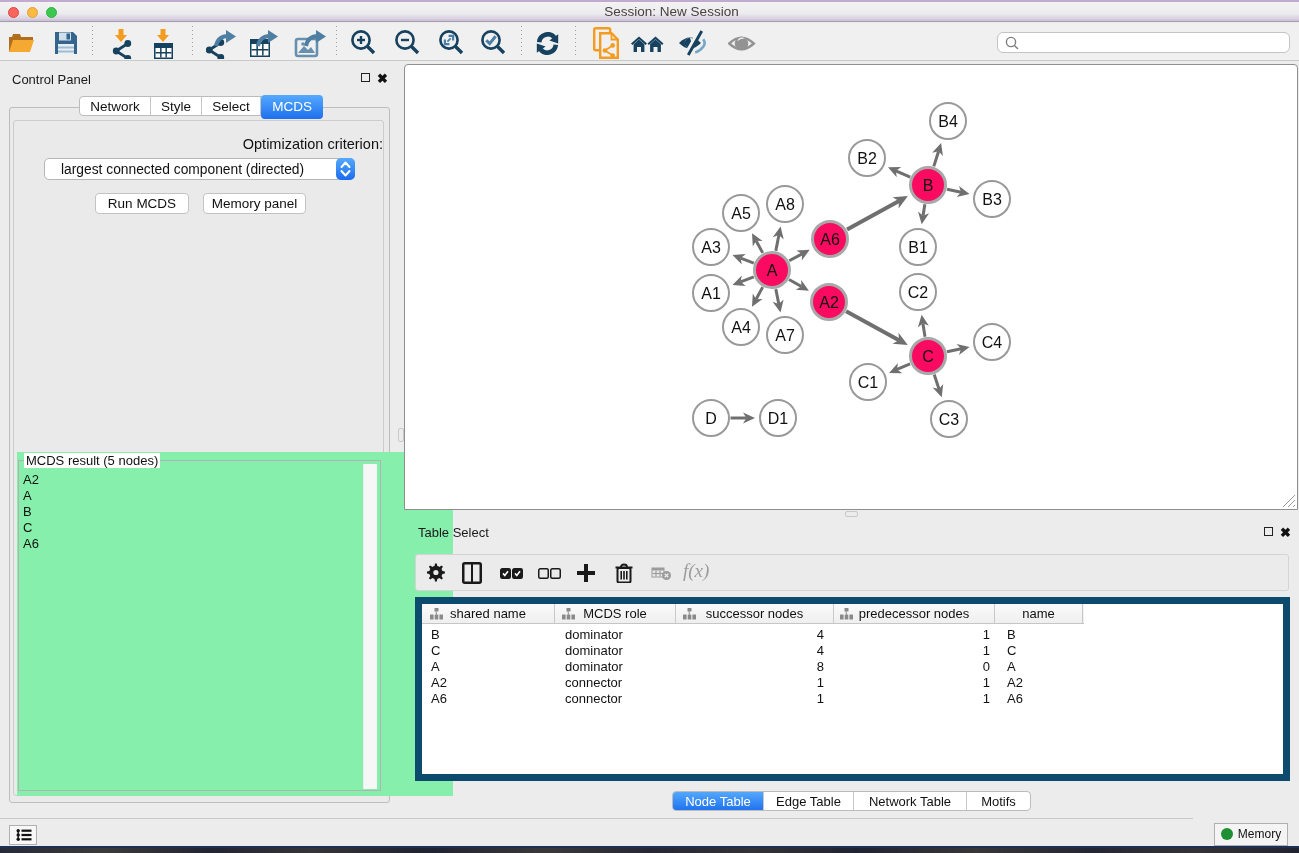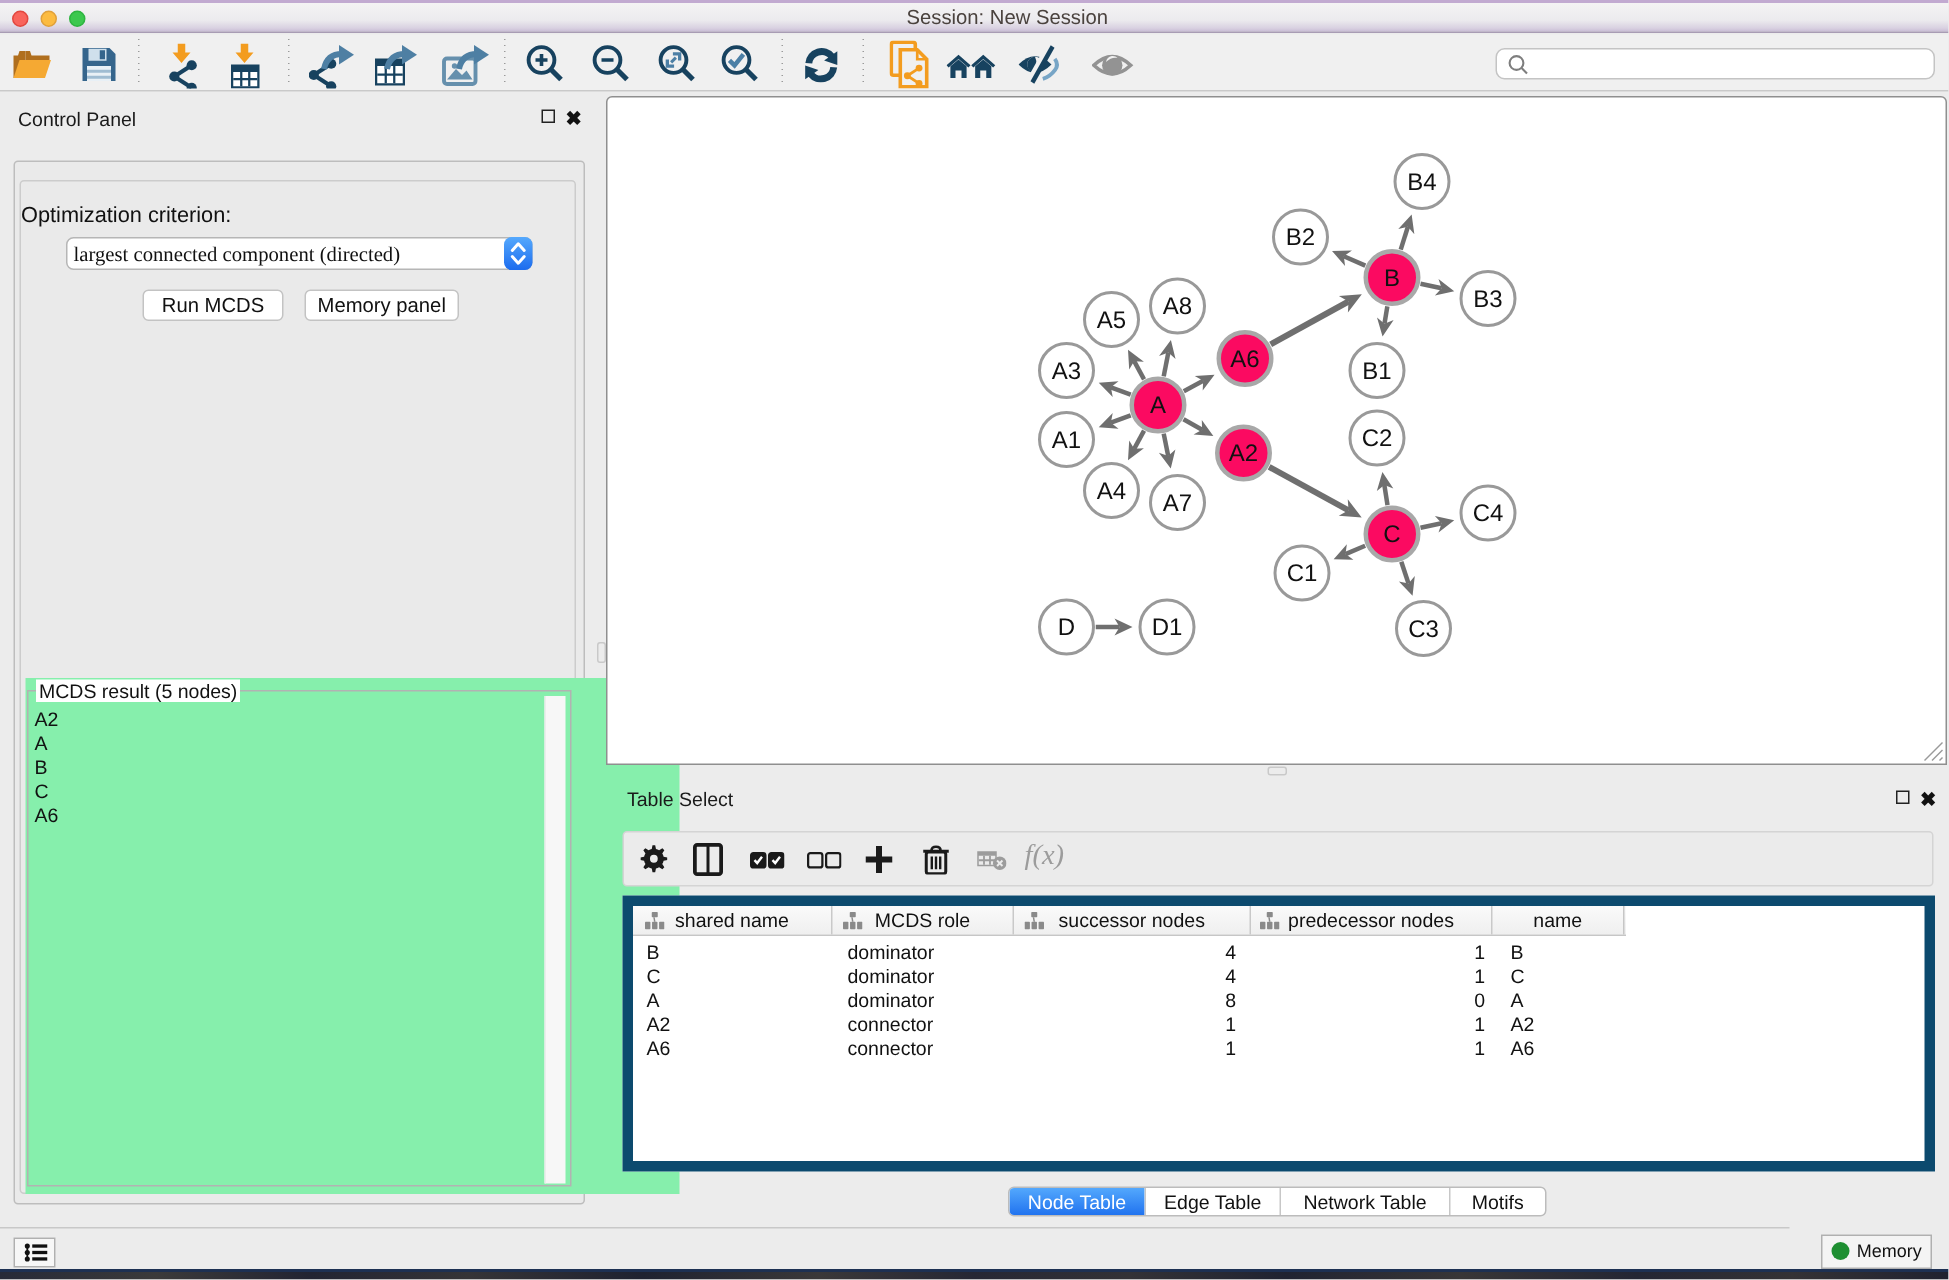--- a/index.html
+++ b/index.html
@@ -25,24 +25,24 @@
 .xicon { position:absolute; font-size:13px; font-weight:bold; color:#111; line-height:10px; }
 #cptabs { position:absolute; left:79px; top:35px; width:243px; height:20px; display:flex;
   background:#fff; border:1px solid #bcbcbc; border-radius:4px; font-size:13.5px; }
 #cptabs div { border-right:1px solid #c7c7c7; text-align:center; line-height:19px; color:#111; }
 #cptabs div:last-child { border-right:none; border-radius:4px; margin:-2px -2px -2px 0; height:24px; line-height:23px;
   background:linear-gradient(#55aafd,#1e70ee); color:#fff; width:63px !important; }
 #cpbox { position:absolute; left:9px; top:46px; width:381px; height:696px;
   border:1px solid #bdbdbd; border-radius:3px; background:#eaeaea; }
 #cpinner { position:absolute; left:4px; top:13px; width:371px; height:676px;
   border:1px solid #cccccc; border-radius:3px; }
-#optlabel { position:absolute; left:0; top:15px; width:100%; text-align:left; font-size:14.5px; color:#111; }
+#optlabel { position:absolute; left:0; top:15px; width:100%; text-align:right; font-size:14.5px; color:#111; }
 #combo { position:absolute; left:30px; top:37px; width:311px; height:22px; background:#fff;
   border:1px solid #b6b6b6; border-radius:5px; font-size:13.8px; color:#111; line-height:21px; }
-#combo span { padding-left:4px;font-family:Liberation Serif, serif; }
+#combo span { padding-left:16px; }
 #combostep { position:absolute; right:-1px; top:-1px; width:19px; height:22px; border-radius:5px;
   background:linear-gradient(#55a9fd,#1c6cee); }
 .btn { position:absolute; height:21px; background:#fff; border:1px solid #c3c3c3; border-radius:4px;
   font-size:13.5px; color:#111; text-align:center; line-height:19px; }
 #mcdsbox { position:absolute; left:3px; top:331px; width:436px; height:344px; background:#86efac; }
 #mcdsfs { position:absolute; left:1px; top:8px; width:363px; height:331px; border:1px solid #b2b2b2; }
 #mcdslegend { position:absolute; left:5px; top:-8px; background:#fff; font-size:13px; color:#111; padding:0 2px; }
 #mcdslist { position:absolute; left:4px; top:11px; font-size:13px; color:#111; line-height:16px; }
 #mcdstrack { position:absolute; right:3px; top:3px; width:14px; height:325px; background:#f7f7f7;
   border-left:1px solid #ececec; }
@@ -210,20 +210,26 @@
         <line x1="10.4" y1="10.4" x2="14" y2="14" stroke="#7e7e7e" stroke-width="1.4"></line>
       </svg>
     </div>
 </div>
 
 <div class="abs" id="cpanel">
   <div class="panelhead" style="position:absolute;left:12px;top:11px;">Control Panel</div>
   <div class="sqicon" style="left:361px;top:12px;"></div>
   <div class="xicon" style="left:377px;top:13px;">✖</div>
   <div id="cpbox"></div>
+  <div id="cptabs">
+    <div style="width:72px;">Network</div>
+    <div style="width:52px;">Style</div>
+    <div style="width:60px;">Select</div>
+    <div style="width:59px;">MCDS</div>
+  </div>
   <div id="cpinner" style="left:13px;top:59px;">
     <div id="optlabel">Optimization criterion:</div>
     <div id="combo"><span>largest connected component (directed)</span>
       <div id="combostep"><svg width="19" height="22" viewBox="1 0 19 22">
             <path d="M6.5 9 L10.5 4.5 L14.5 9" fill="none" stroke="#fff" stroke-width="2" stroke-linecap="round" stroke-linejoin="round"></path>
             <path d="M6.5 13 L10.5 17.5 L14.5 13" fill="none" stroke="#fff" stroke-width="2" stroke-linecap="round" stroke-linejoin="round"></path>
           </svg></div>
     </div>
     <div class="btn" style="left:81px;top:72px;width:94px;">Run MCDS</div>
     <div class="btn" style="left:189px;top:72px;width:103px;">Memory panel</div>

